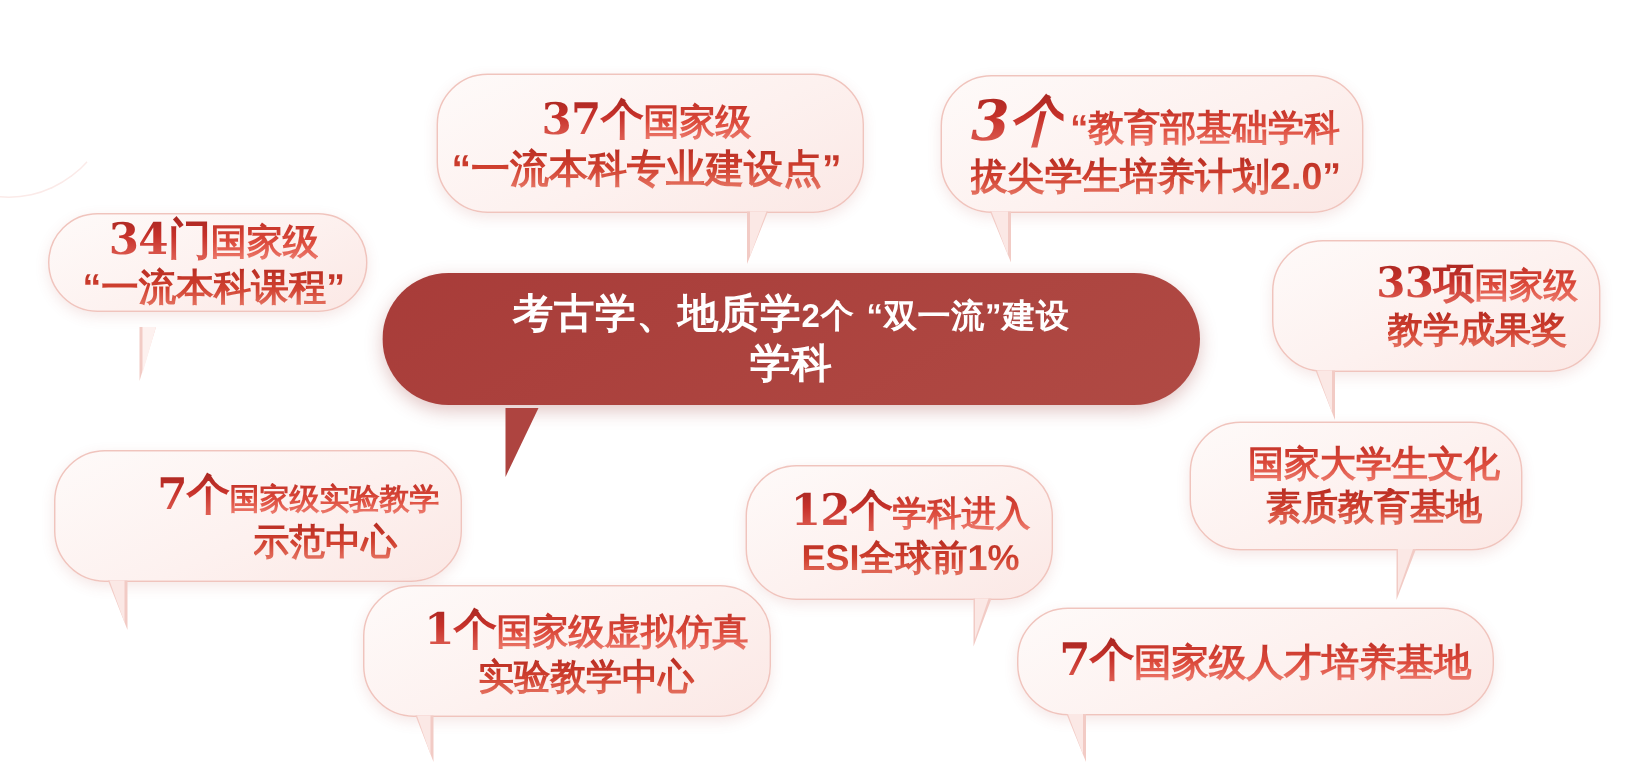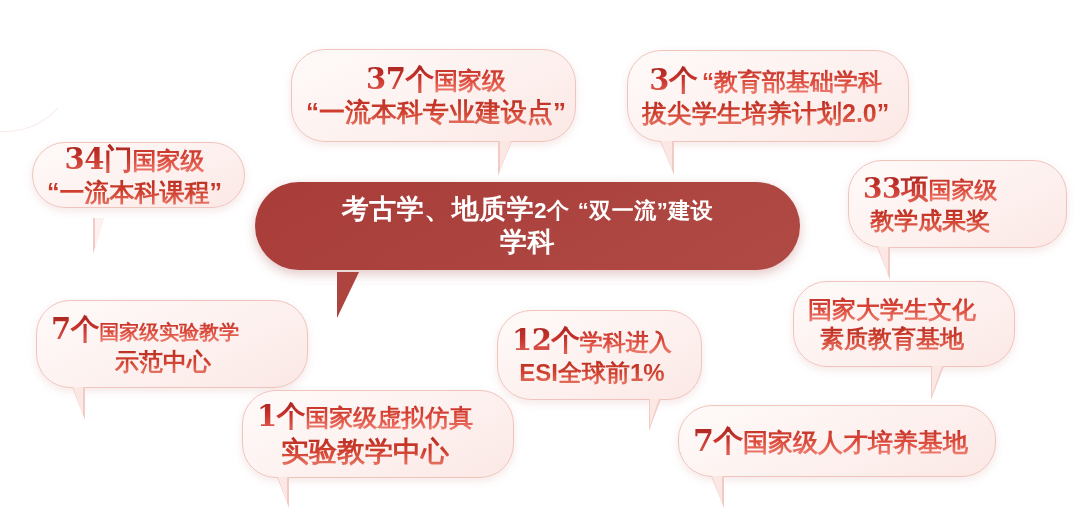--- a/index.html
+++ b/index.html
@@ -10,21 +10,21 @@
   }
   #stage{position:absolute;inset:0;width:1090px;height:515px;}
 
   
   .bubble{
     position:absolute;
     background:linear-gradient(155deg,#fefaf9 0%,#fdf1ef 55%,#fbe8e5 100%);
     border:1.6px solid #f0c4bd;
     border-radius:34px;
     box-shadow:0 3px 9px rgba(176,66,63,.13);
-    display:flex;align-items:center;justify-content:flex-start;
+    display:flex;align-items:center;justify-content:flex-end;
     box-sizing:border-box;
     text-align:center;
     padding:6px 14px;
   }
   .bubble .txt{line-height:1.22;white-space:nowrap;}
 
   
   .num{
     font-family:"DejaVu Serif","Liberation Serif",serif;
     font-weight:bold;
@@ -96,21 +96,21 @@
     <div class="txt">
       <div><span class="num" style="font-size:29px;">37个</span><span class="w" style="font-size:24px;">国家级</span></div>
       <div><span class="w2" style="font-size:26px;">“一流本科专业建设点”</span></div>
     </div>
   </div>
   <div class="tail" style="left:498px;top:141px;border-left:14px solid #f2cbc5;border-bottom:35px solid transparent;"></div>
   <div class="tail" style="left:500px;top:141px;border-left:11px solid #fbe8e5;border-bottom:30px solid transparent;"></div>
 
   <div class="bubble" style="left:627px;top:50px;width:282px;height:92px;">
     <div class="txt">
-      <div><span class="num" style="font-size:29px;">3个</span>&nbsp;<span class="w" style="font-size:24px;">“教育部基础学科</span></div>
+      <div><span class="num" style="font-size:37px;font-style:italic;">3个</span>&nbsp;<span class="w" style="font-size:24px;">“教育部基础学科</span></div>
       <div><span class="w2" style="font-size:25px;">拔尖学生培养计划2.0”</span></div>
     </div>
   </div>
   <div class="tail" style="left:660px;top:141px;border-right:14px solid #f2cbc5;border-bottom:34px solid transparent;"></div>
   <div class="tail" style="left:661px;top:141px;border-right:11px solid #fbe8e5;border-bottom:29px solid transparent;"></div>
 
   <div class="bubble" style="left:848px;top:160px;width:219px;height:88px;">
     <div class="txt">
       <div><span class="num" style="font-size:28px;">33项</span><span class="w" style="font-size:23px;">国家级</span></div>
       <div><span class="w2" style="font-size:24px;">教学成果奖</span></div>
@@ -133,21 +133,21 @@
       <div><span class="num" style="font-size:29px;">7个</span><span class="w" style="font-size:20px;">国家级实验教学</span></div>
       <div><span class="w2" style="font-size:24px;margin-left:36px;">示范中心</span></div>
     </div>
   </div>
   <div class="tail" style="left:72px;top:387px;border-right:13px solid #f2cbc5;border-bottom:33px solid transparent;"></div>
   <div class="tail" style="left:73px;top:387px;border-right:10px solid #fbe8e5;border-bottom:28px solid transparent;"></div>
 
   <div class="bubble" style="left:242px;top:390px;width:272px;height:88px;">
     <div class="txt">
       <div><span class="num" style="font-size:29px;">1个</span><span class="w" style="font-size:24px;">国家级虚拟仿真</span></div>
-      <div><span class="w2" style="font-size:28px;">实验教学中心</span></div>
+      <div><span class="w2" style="font-size:24px;">实验教学中心</span></div>
     </div>
   </div>
   <div class="tail" style="left:277px;top:477px;border-right:12px solid #f2cbc5;border-bottom:31px solid transparent;"></div>
   <div class="tail" style="left:278px;top:477px;border-right:9px solid #fbe8e5;border-bottom:26px solid transparent;"></div>
 
   <div class="bubble" style="left:497px;top:310px;width:205px;height:90px;">
     <div class="txt">
       <div><span class="num" style="font-size:29px;">12个</span><span class="w" style="font-size:23px;">学科进入</span></div>
       <div><span class="w2" style="font-size:24px;">ESI全球前1%</span></div>
     </div>

